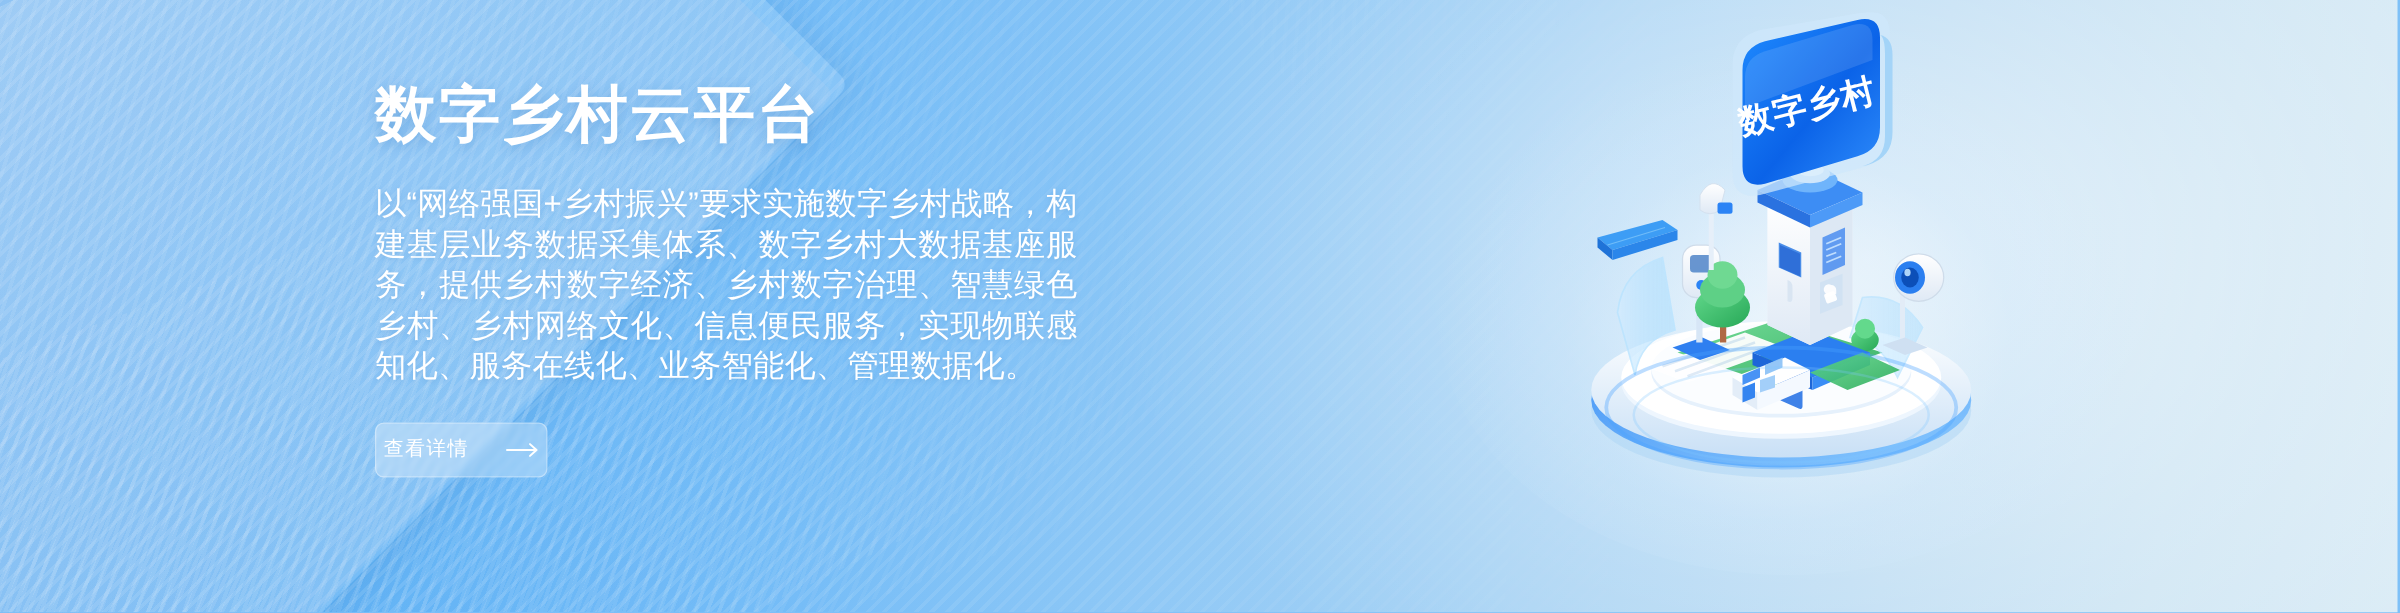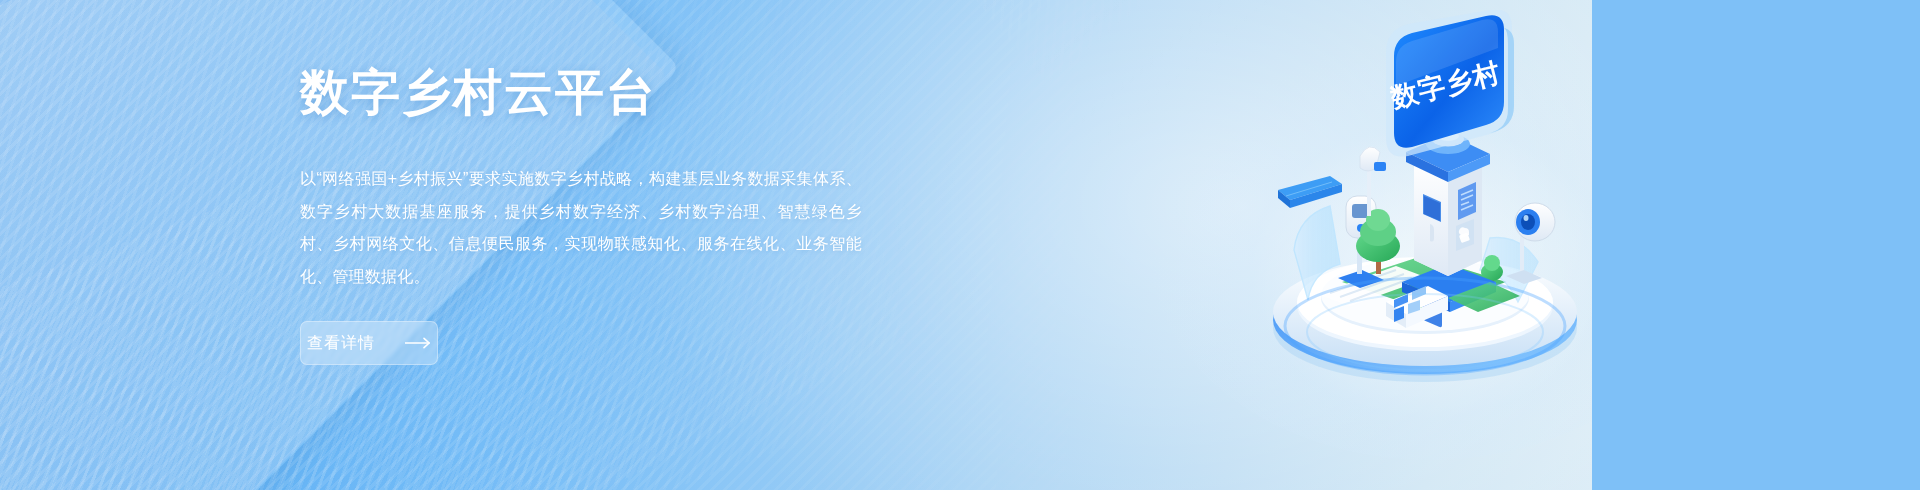--- a/index.html
+++ b/index.html
@@ -4,21 +4,21 @@
 <style>
   * { margin:0; padding:0; box-sizing:border-box; }
   html,body { width:1920px; height:490px; overflow:hidden; }
   body {
     font-family:"Liberation Sans","DejaVu Sans",sans-serif;
     background:#7ec0f7;
   }
 
   #banner {
     position:relative;
-    width:1592px; height:490px;
+    width:1918px; height:490px;
     overflow:hidden;
     background:
       radial-gradient(ellipse 900px 620px at 78% 42%, rgba(255,255,255,0.55) 0%, rgba(255,255,255,0.18) 42%, rgba(255,255,255,0) 68%),
       linear-gradient(100deg, #4fa6f2 0%, #5cb0f5 18%, #72bbf7 34%, #8fc8f6 50%, #a8d3f4 64%, #bcdcf3 78%, #cfe6f4 90%, #dbecf6 100%);
   }
 
   
   .bg-layer { position:absolute; inset:0; pointer-events:none; }
 
   
@@ -106,23 +106,23 @@
   .hero-title {
     font-size:49px;
     font-weight:bold;
     color:#ffffff;
     letter-spacing:2px;
     line-height:1.25;
     text-shadow:0 2px 10px rgba(30,100,180,0.28);
     white-space:nowrap;
   }
   .hero-desc {
-    margin-top:40px;
+    margin-top:24px;
     width:562px;
-    font-size:16px;
+    font-size:25px;
     line-height:32.5px;
     color:#ffffff;
     text-align:justify;
     text-justify:inter-ideograph;
     letter-spacing:0.2px;
     text-shadow:0 1px 4px rgba(40,110,180,0.20);
   }
   .hero-btn {
     margin-top:28px;
     display:inline-flex;

